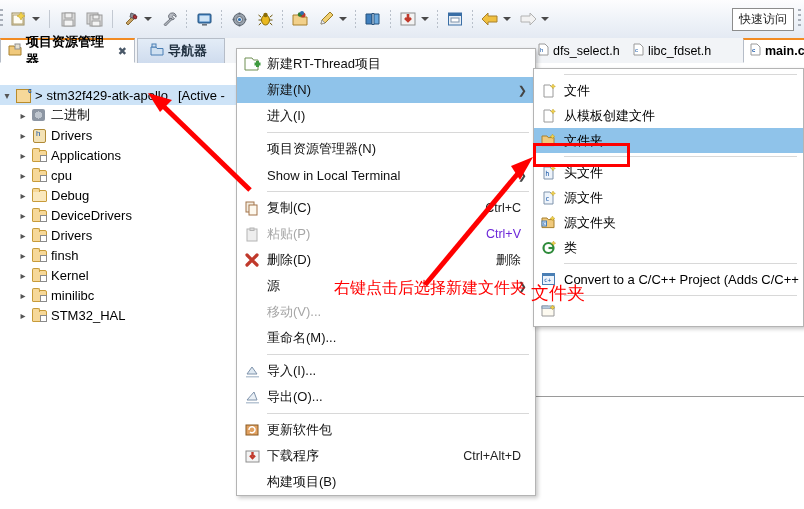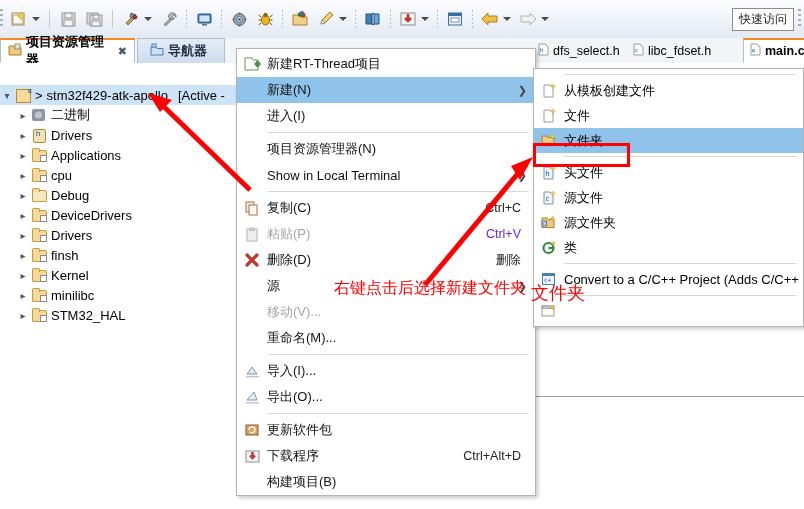--- a/index.html
+++ b/index.html
@@ -676,31 +676,31 @@
 
   <div class="ssep"></div>
 
   <div class="si">
     <span class="sic">
       <svg width="15" height="16" viewBox="0 0 15 16">
         <path d="M2 2 h6 l3 3 v9 H2z" fill="#fff" stroke="#9a9a9a"></path>
         <path d="M11 1 l.8 1.6 1.6.8 -1.6.8 -.8 1.6 -.8-1.6 -1.6-.8 1.6-.8z" fill="#f2d14a" stroke="#c0a22c" stroke-width=".5"></path>
       </svg>
     </span>
-    <span>从模板创建文件</span>
+    <span>文件</span>
   </div>
 
   <div class="si">
     <span class="sic">
       <svg width="15" height="16" viewBox="0 0 15 16">
         <path d="M2 2 h6 l3 3 v9 H2z" fill="#fff" stroke="#9a9a9a"></path>
         <path d="M11 1 l.8 1.6 1.6.8 -1.6.8 -.8 1.6 -.8-1.6 -1.6-.8 1.6-.8z" fill="#f2d14a" stroke="#c0a22c" stroke-width=".5"></path>
       </svg>
     </span>
-    <span>文件</span>
+    <span>从模板创建文件</span>
   </div>
 
   <div class="si hl">
     <span class="sic">
       <svg width="16" height="15" viewBox="0 0 16 15">
         <path d="M1 3 h5 l1.2 1.6 H13 v8 H1z" fill="#f0c97c" stroke="#a8802d"></path>
         <path d="M11.5 1 l.8 1.6 1.6.8 -1.6.8 -.8 1.6 -.8-1.6 -1.6-.8 1.6-.8z" fill="#f2d14a" stroke="#c0a22c" stroke-width=".5"></path>
       </svg>
     </span>
     <span>文件夹</span>

